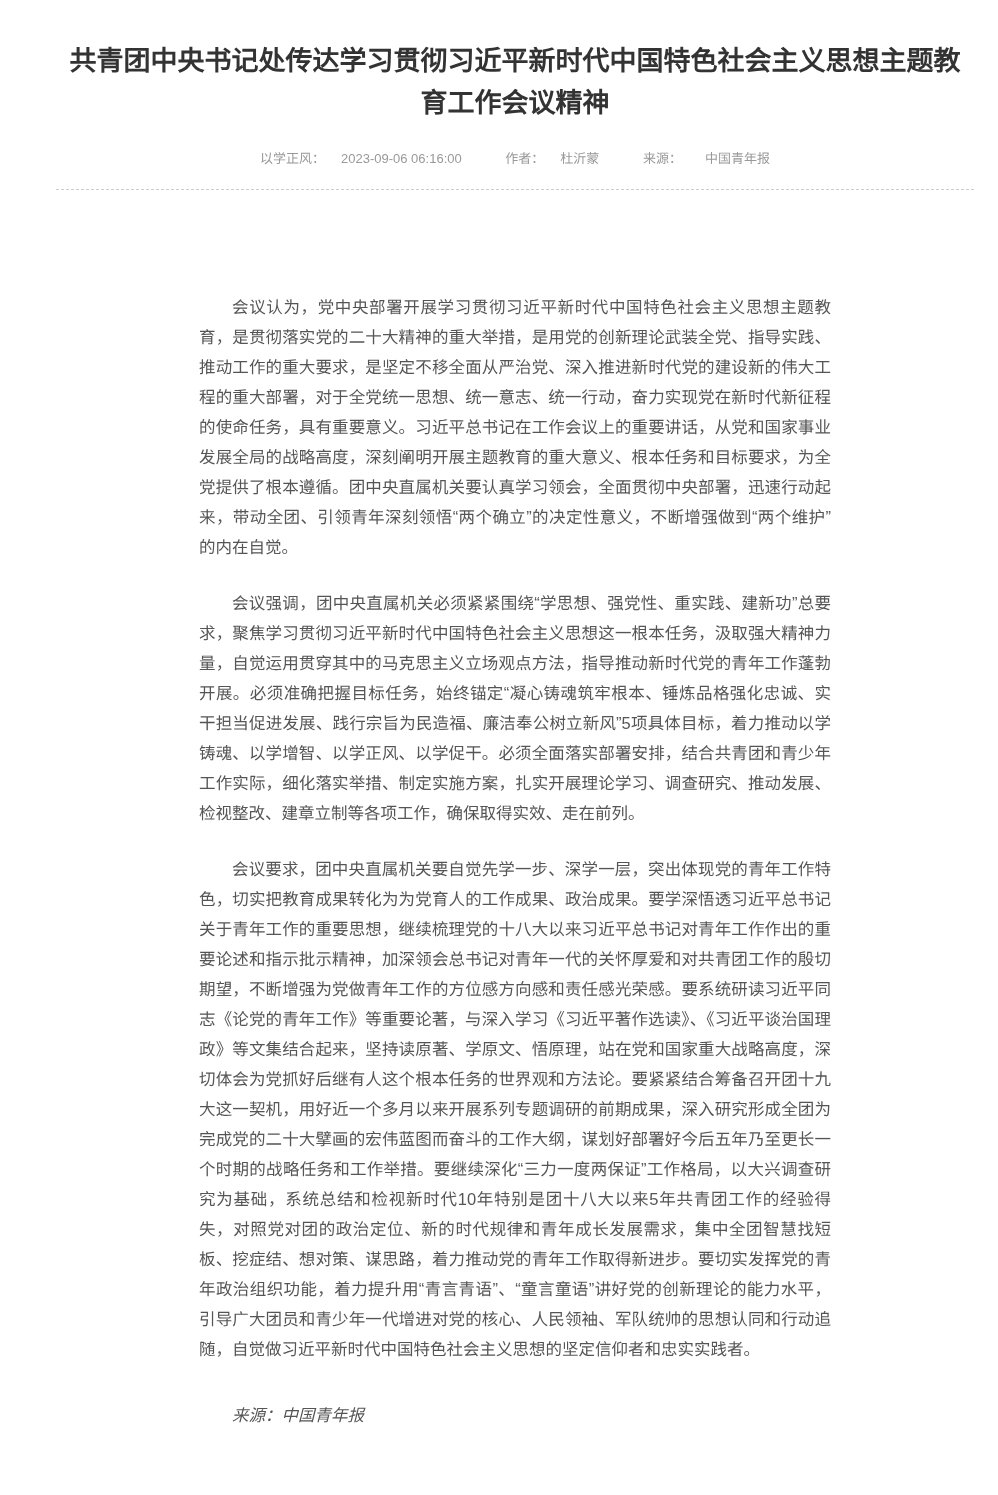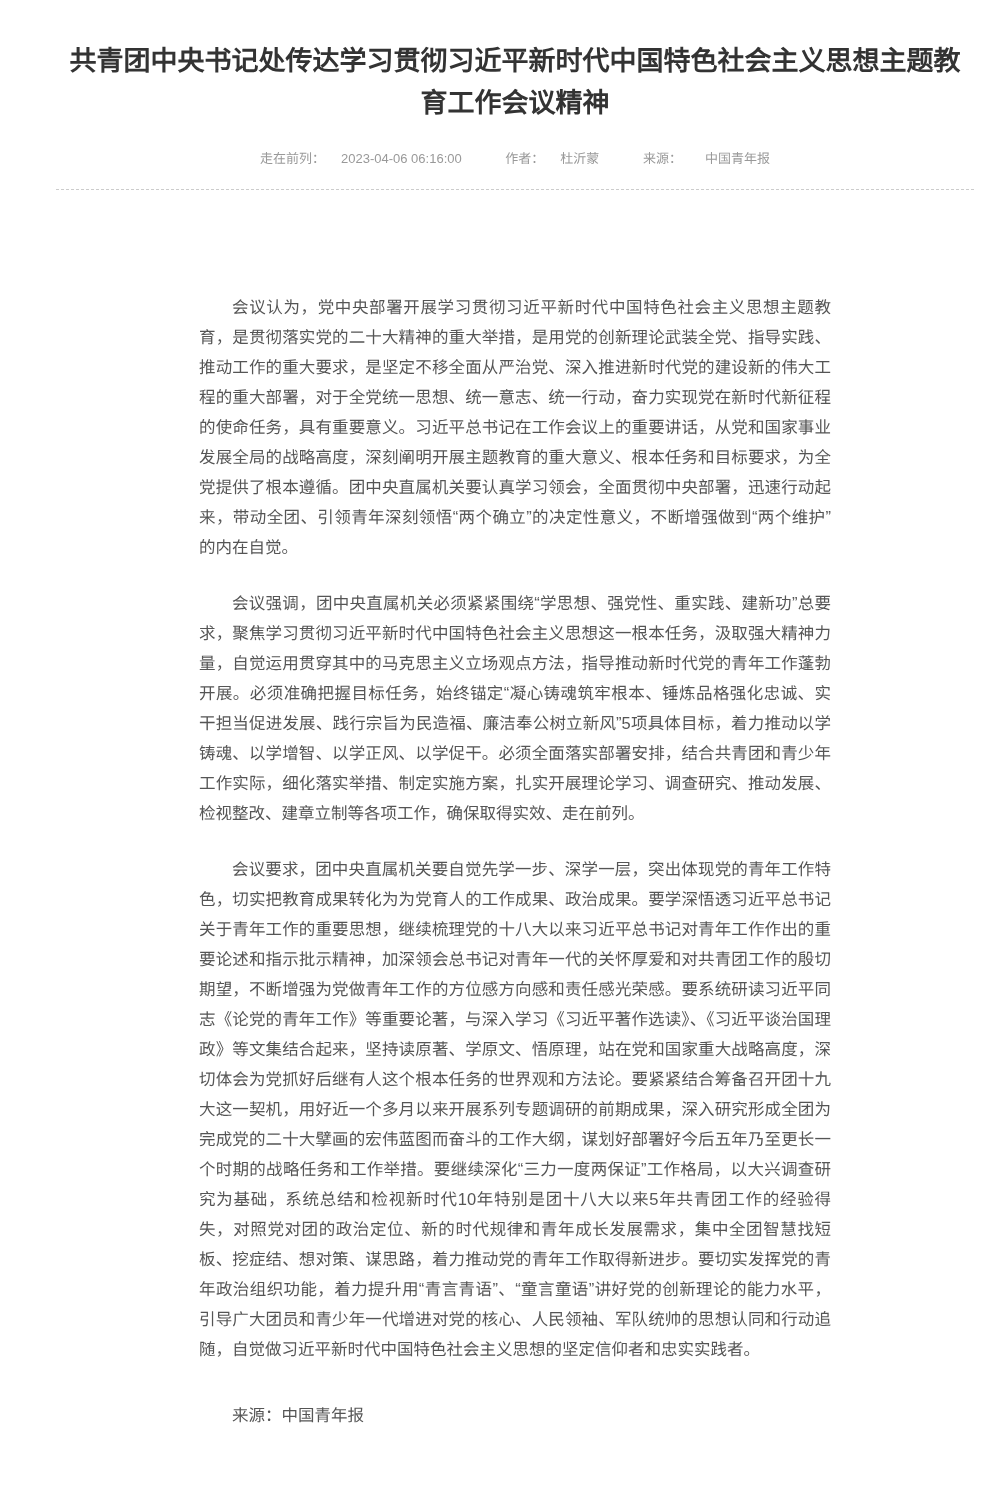--- a/index.html
+++ b/index.html
@@ -52,40 +52,41 @@
     color: #555555;
     text-align: justify;
   }
   .article-body p {
     text-indent: 2em;
     margin-bottom: 10px;
   }
   .article-body p.source-line {
     margin-top: 20px;
     margin-bottom: 15px;
+    font-style: italic;
   }
   .article-footer {
     margin-top: 46px;
     text-align: right;
     padding-right: 205px;
     font-size: 12.5px;
     color: #404040;
     line-height: 18px;
   }
 </style>
 </head>
 <body>
 
 <div class="page">
 
   <header class="article-header">
     <h1 class="article-title">共青团中央书记处传达学习贯彻习近平新时代中国特色社会主义思想主题教育工作会议精神</h1>
 
     <div class="article-meta">
-      <span class="meta-group"><span>走在前列：</span><span>2023-04-06 06:16:00</span></span>
+      <span class="meta-group"><span>以学正风：</span><span>2023-09-06 06:16:00</span></span>
       <span class="meta-group"><span>作者：</span><span>杜沂蒙</span></span>
       <span class="meta-group"><span>来源：</span><span class="meta-value-source">中国青年报</span></span>
     </div>
 
     <hr class="divider">
   </header>
 
   <main class="article-body">
     <p>会议认为，党中央部署开展学习贯彻习近平新时代中国特色社会主义思想主题教育，是贯彻落实党的二十大精神的重大举措，是用党的创新理论武装全党、指导实践、推动工作的重大要求，是坚定不移全面从严治党、深入推进新时代党的建设新的伟大工程的重大部署，对于全党统一思想、统一意志、统一行动，奋力实现党在新时代新征程的使命任务，具有重要意义。习近平总书记在工作会议上的重要讲话，从党和国家事业发展全局的战略高度，深刻阐明开展主题教育的重大意义、根本任务和目标要求，为全党提供了根本遵循。团中央直属机关要认真学习领会，全面贯彻中央部署，迅速行动起来，带动全团、引领青年深刻领悟“两个确立”的决定性意义，不断增强做到“两个维护”的内在自觉。</p>
     <p>会议强调，团中央直属机关必须紧紧围绕“学思想、强党性、重实践、建新功”总要求，聚焦学习贯彻习近平新时代中国特色社会主义思想这一根本任务，汲取强大精神力量，自觉运用贯穿其中的马克思主义立场观点方法，指导推动新时代党的青年工作蓬勃开展。必须准确把握目标任务，始终锚定“凝心铸魂筑牢根本、锤炼品格强化忠诚、实干担当促进发展、践行宗旨为民造福、廉洁奉公树立新风”5项具体目标，着力推动以学铸魂、以学增智、以学正风、以学促干。必须全面落实部署安排，结合共青团和青少年工作实际，细化落实举措、制定实施方案，扎实开展理论学习、调查研究、推动发展、检视整改、建章立制等各项工作，确保取得实效、走在前列。</p>

